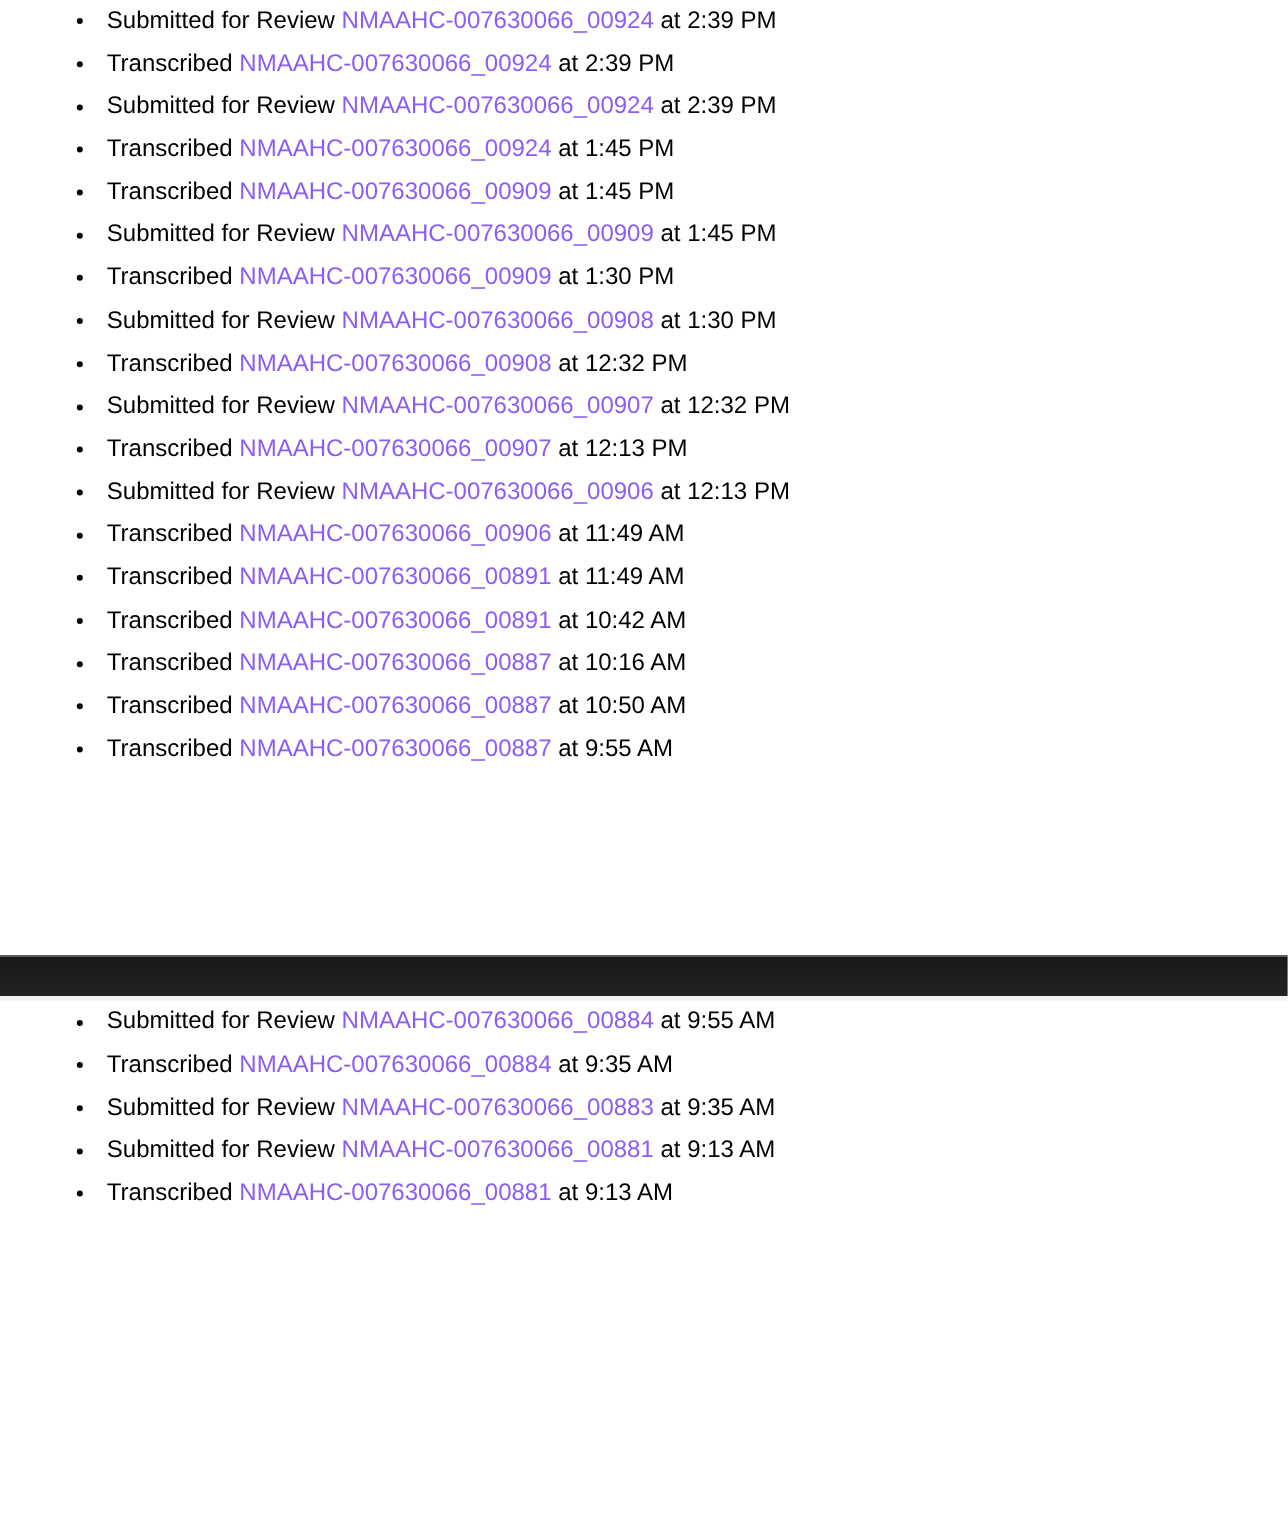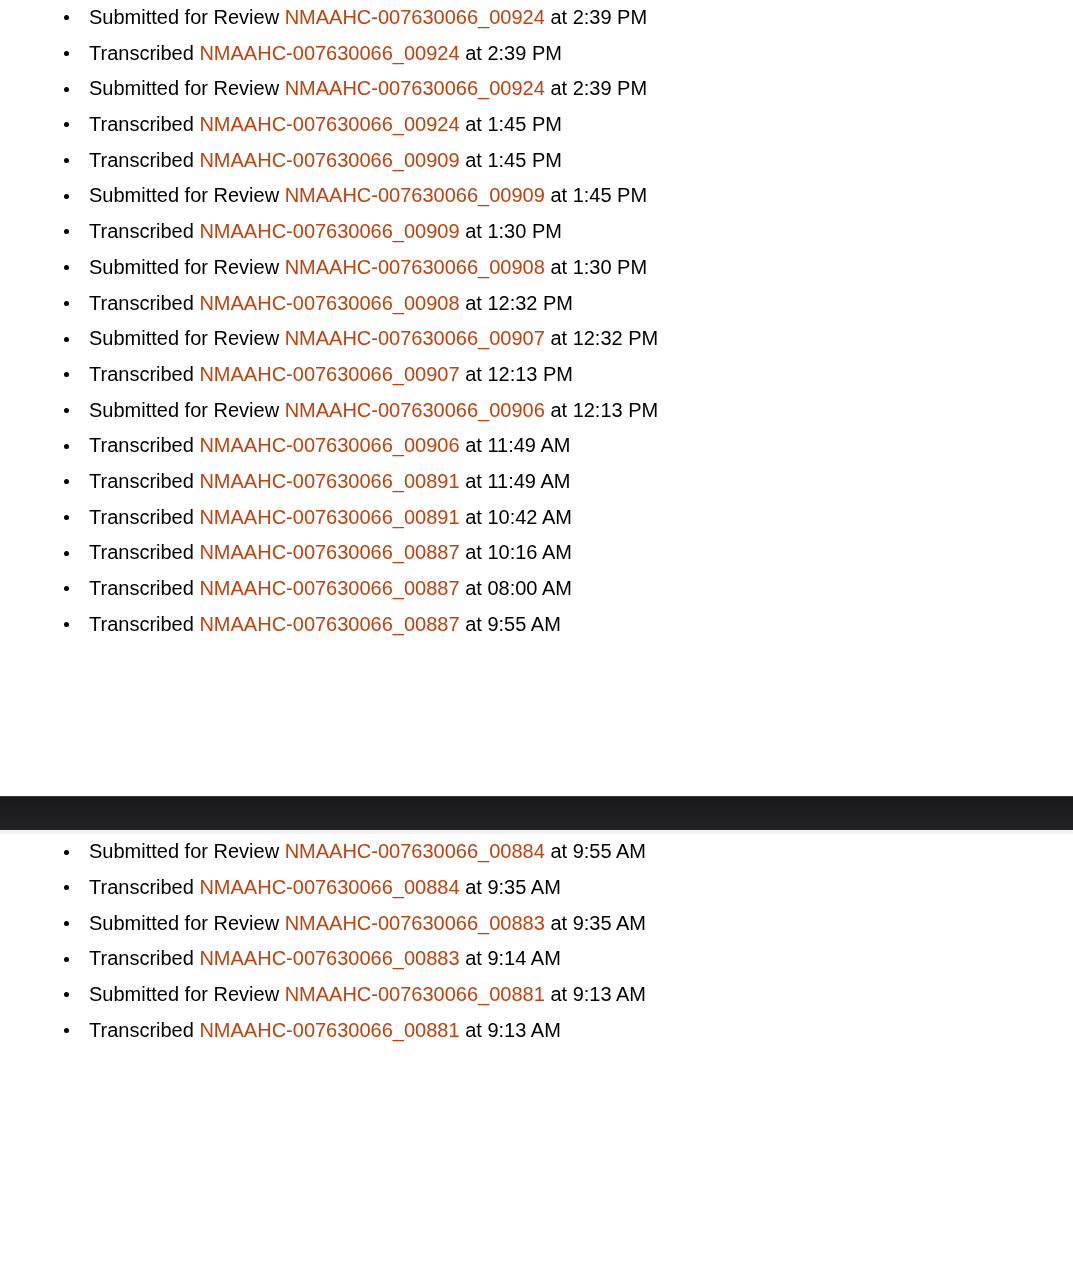--- a/index.html
+++ b/index.html
@@ -36,21 +36,21 @@
     left: 64px;
     top: 50%;
     margin-top: -2.5px;
     width: 5px;
     height: 5px;
     border-radius: 50%;
     background: #000000;
     display: inline-block;
   }
   ul.activity-list a {
-    color: #c2410c;
+    color: #8b5cf6;
     text-decoration: none;
     cursor: pointer;
   }
   .list-top { margin-top: 6px; }
   .spacer-top { height: 154px; }
   .divider-bar {
     height: 34px;
     width: 100%;
     background: linear-gradient(#18181a, #222225);
     border-top: 1px solid #38383b;
@@ -78,32 +78,31 @@
       <li><span class="bullet"></span><span>Transcribed</span> <a href="#">NMAAHC-007630066_00909</a> <span>at 1:30 PM</span></li>
       <li><span class="bullet"></span><span>Submitted for Review</span> <a href="#">NMAAHC-007630066_00908</a> <span>at 1:30 PM</span></li>
       <li><span class="bullet"></span><span>Transcribed</span> <a href="#">NMAAHC-007630066_00908</a> <span>at 12:32 PM</span></li>
       <li><span class="bullet"></span><span>Submitted for Review</span> <a href="#">NMAAHC-007630066_00907</a> <span>at 12:32 PM</span></li>
       <li><span class="bullet"></span><span>Transcribed</span> <a href="#">NMAAHC-007630066_00907</a> <span>at 12:13 PM</span></li>
       <li><span class="bullet"></span><span>Submitted for Review</span> <a href="#">NMAAHC-007630066_00906</a> <span>at 12:13 PM</span></li>
       <li><span class="bullet"></span><span>Transcribed</span> <a href="#">NMAAHC-007630066_00906</a> <span>at 11:49 AM</span></li>
       <li><span class="bullet"></span><span>Transcribed</span> <a href="#">NMAAHC-007630066_00891</a> <span>at 11:49 AM</span></li>
       <li><span class="bullet"></span><span>Transcribed</span> <a href="#">NMAAHC-007630066_00891</a> <span>at 10:42 AM</span></li>
       <li><span class="bullet"></span><span>Transcribed</span> <a href="#">NMAAHC-007630066_00887</a> <span>at 10:16 AM</span></li>
-      <li><span class="bullet"></span><span>Transcribed</span> <a href="#">NMAAHC-007630066_00887</a> <span>at 08:00 AM</span></li>
+      <li><span class="bullet"></span><span>Transcribed</span> <a href="#">NMAAHC-007630066_00887</a> <span>at 10:50 AM</span></li>
       <li><span class="bullet"></span><span>Transcribed</span> <a href="#">NMAAHC-007630066_00887</a> <span>at 9:55 AM</span></li>
     </ul>
 
   <div class="spacer-top"></div>
 
   <div class="divider-bar"></div>
   <div class="divider-under"></div>
 
   <ul class="activity-list list-bottom">
 
   <li><span class="bullet"></span><span>Submitted for Review</span> <a href="#">NMAAHC-007630066_00884</a> <span>at 9:55 AM</span></li>
       <li><span class="bullet"></span><span>Transcribed</span> <a href="#">NMAAHC-007630066_00884</a> <span>at 9:35 AM</span></li>
       <li><span class="bullet"></span><span>Submitted for Review</span> <a href="#">NMAAHC-007630066_00883</a> <span>at 9:35 AM</span></li>
-      <li><span class="bullet"></span><span>Transcribed</span> <a href="#">NMAAHC-007630066_00883</a> <span>at 9:14 AM</span></li>
       <li><span class="bullet"></span><span>Submitted for Review</span> <a href="#">NMAAHC-007630066_00881</a> <span>at 9:13 AM</span></li>
       <li><span class="bullet"></span><span>Transcribed</span> <a href="#">NMAAHC-007630066_00881</a> <span>at 9:13 AM</span></li>
     </ul>
 
 </div>
 
 </body></html>

